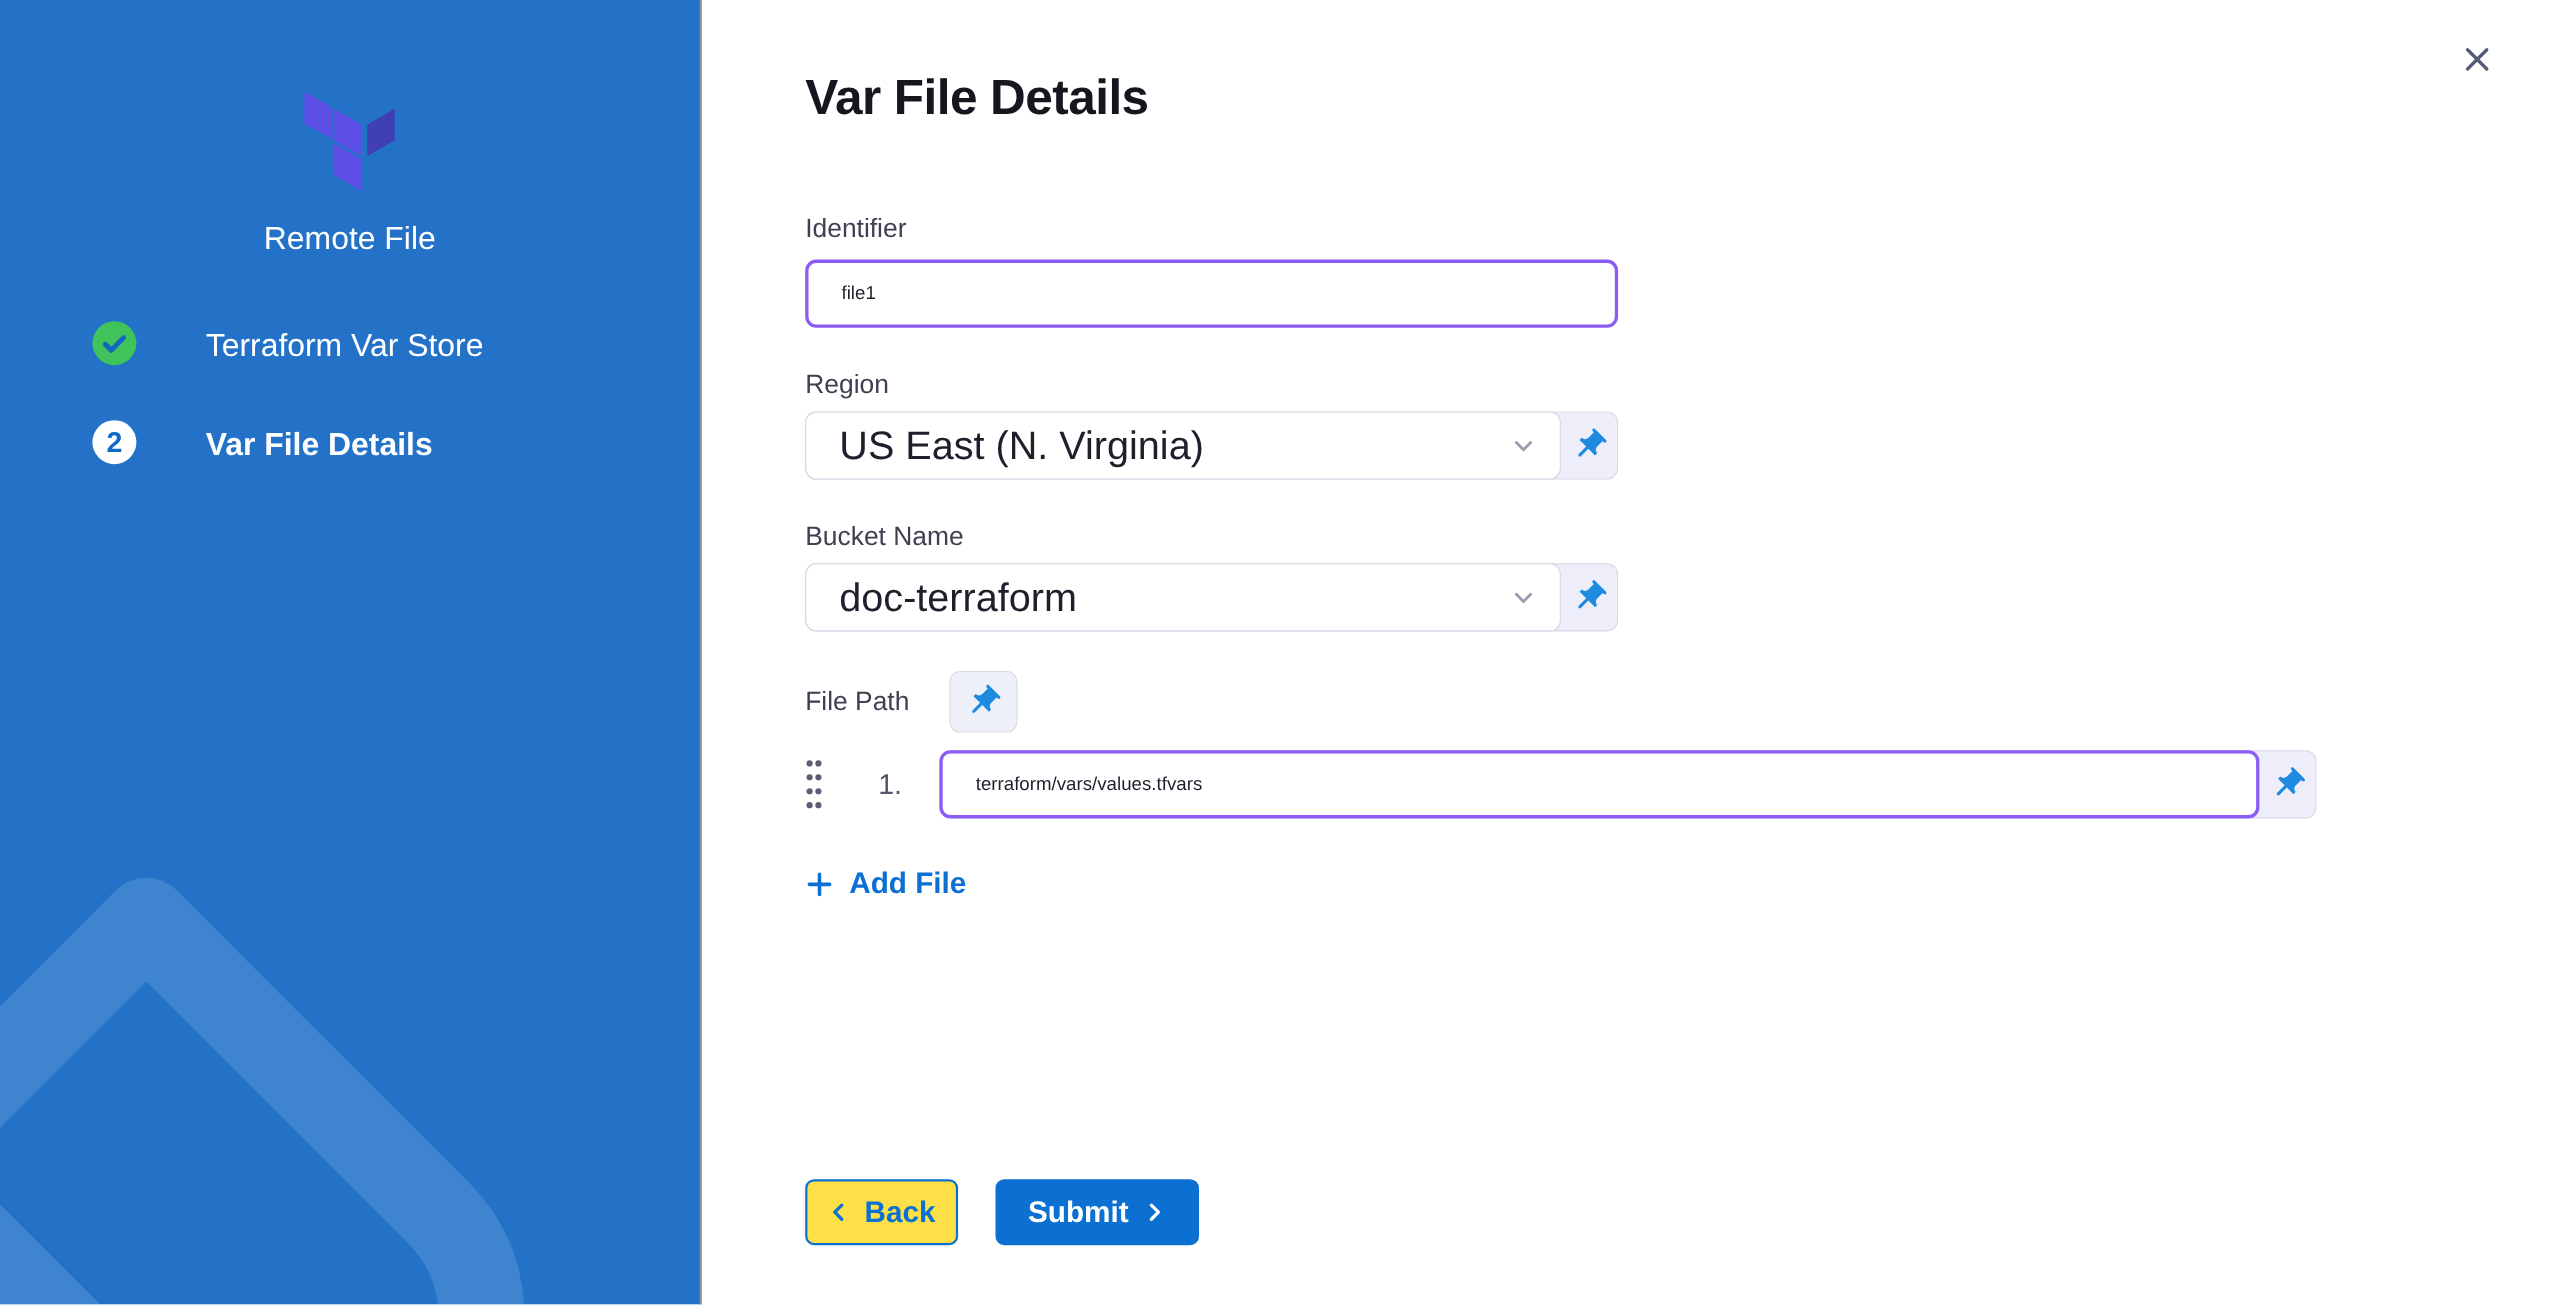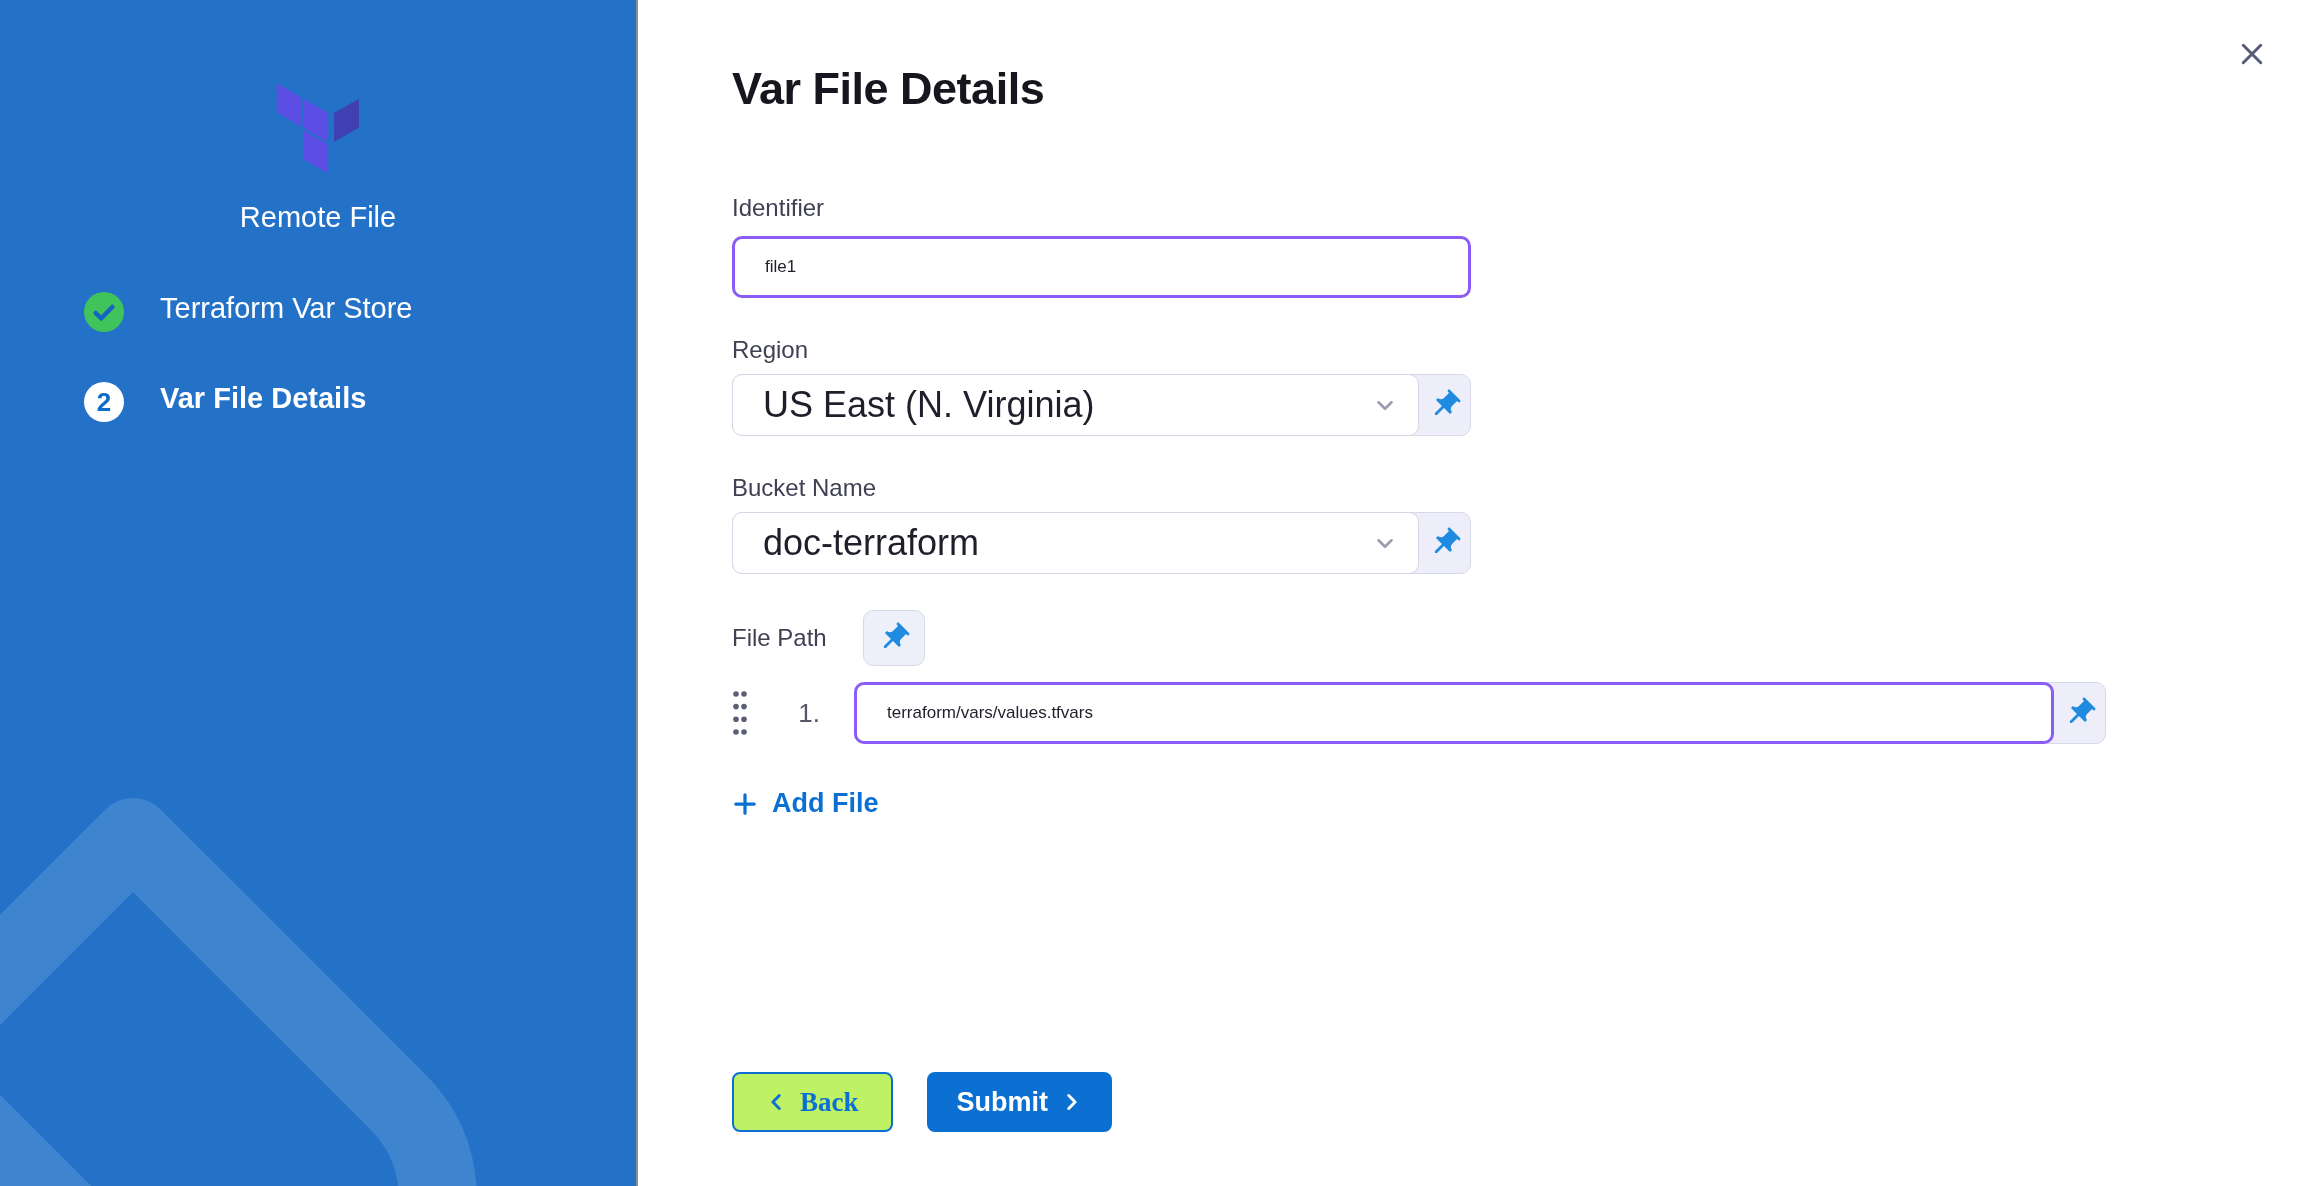--- a/index.html
+++ b/index.html
@@ -23,23 +23,24 @@
   .sidebar-inner { position: relative; z-index: 1; }
   .tf-logo { display: block; margin: 78px auto 0; }
   .wizard-title {
     margin-top: 26px;
     text-align: center;
     color: #ffffff;
     font-size: 29px; line-height: 34px; font-weight: 400;
   }
   .steps { margin-top: 58px; }
   .step {
-    display: flex; align-items: flex-start;
+    display: flex; align-items: flex-end;
     padding-left: 84px; margin-top: 50px;
     cursor: pointer;
+    gap: 27px;
   }
   .step-circle {
     width: 40px; height: 40px; border-radius: 50%;
     flex: none;
     display: flex; align-items: center; justify-content: center;
   }
   .step-circle.done { background: #3fc35a; }
   .step-circle.num {
     background: #ffffff;
     color: #0f6bc5; font-size: 26px; font-weight: 700;
@@ -134,24 +135,23 @@
 
   
   .footer { position: absolute; left: 94px; top: 1072px; display: flex; gap: 34px; }
   .btn {
     height: 60px; border-radius: 8px;
     display: inline-flex; align-items: center; justify-content: center; gap: 12px;
     font-family: inherit; font-size: 27px; font-weight: 700;
     cursor: pointer;
   }
   .btn-outline {
-    padding: 0 32px;
-    background: #bef264; color: #0b70d1;
+    padding: 0 18px;
+    background: #fde047; color: #0b70d1;
     border: 2px solid #0b70d1;
-    font-family: Liberation Serif, serif;
   }
   .btn-primary {
     padding: 0 30px;
     background: #0b70d1; color: #ffffff;
     border: none;
   }
 </style>
 </head>
 <body>
 

